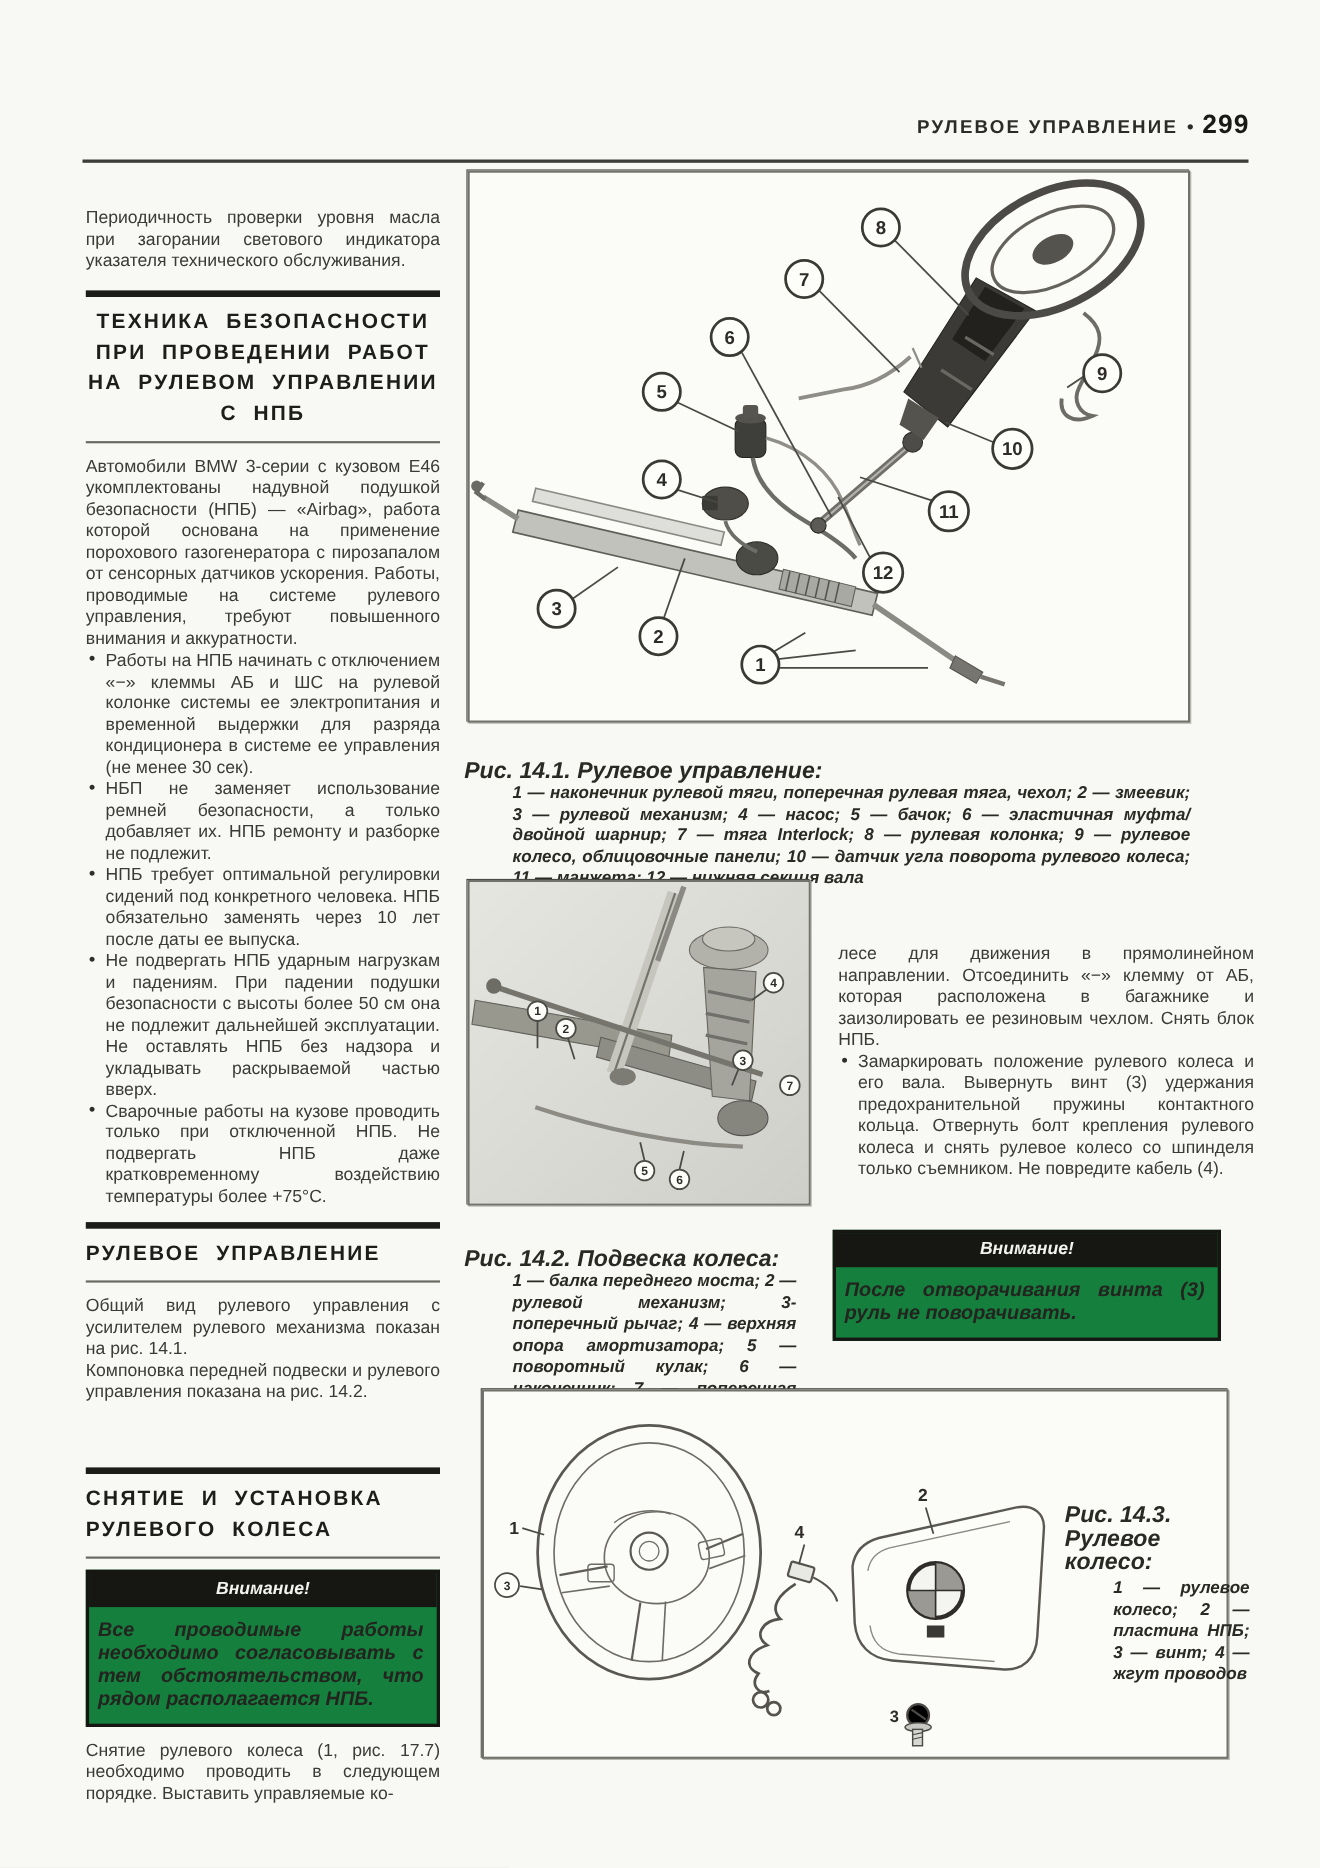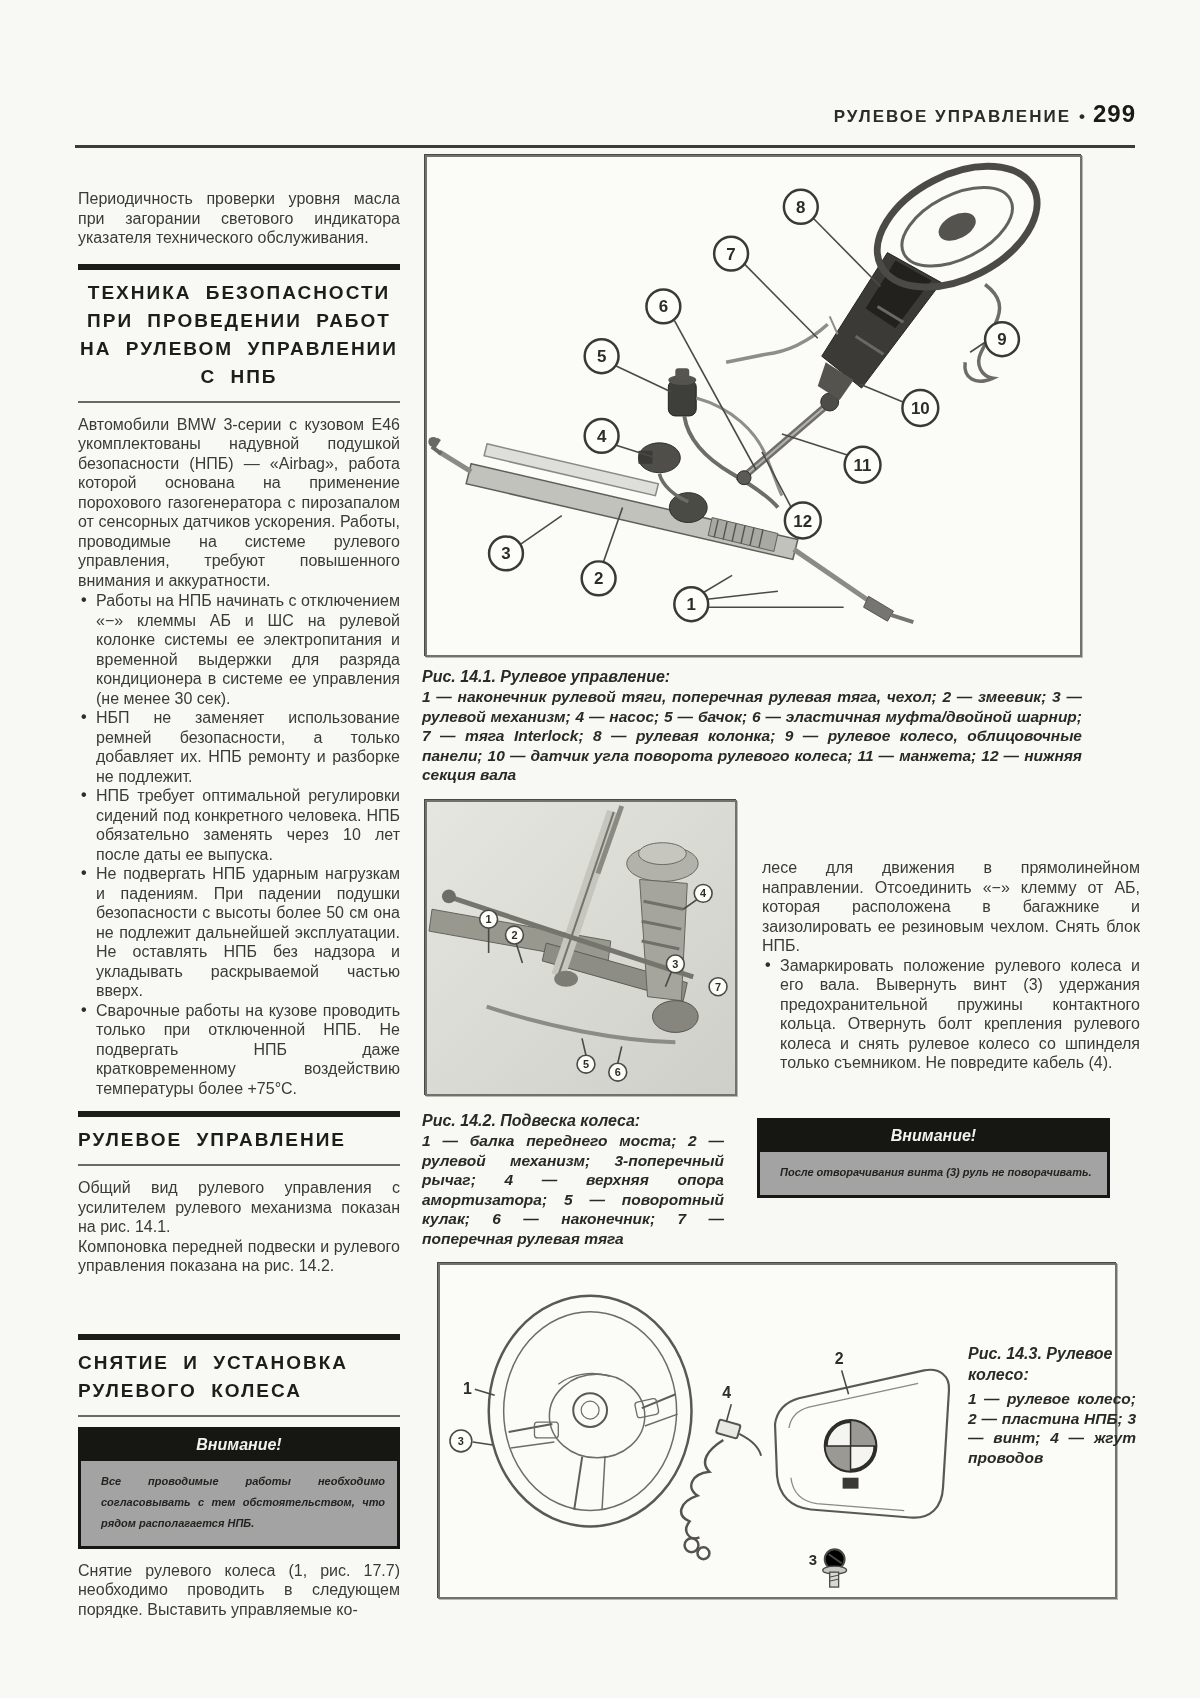--- a/index.html
+++ b/index.html
@@ -26,36 +26,36 @@
     letter-spacing:2px; word-spacing:7px; padding:9px 0 10px 0;
   }
   .sec-head .thin { height:2px; background:#6a6a64; }
   .bullets { margin-top:1px; }
   .bullets .item, .rbullet {
     position:relative; padding-left:18px; font-size:16px; line-height:19.5px; text-align:justify;
   }
   .bullets .item::before, .rbullet::before {
     content:"•"; position:absolute; left:3px; top:-1px; font-weight:bold; color:#2e2e2a;
   }
-  .warnbox { border:3px solid #161613; background:#a3a3a3; }
+  .warnbox { border:3px solid #161613; background:#15803d; }
   .warnbox .wh {
     background:#161613; color:#f2f2ee; text-align:center;
     font-weight:bold; font-style:italic; font-size:16px; padding:6px 0 7px 0;
   }
   .warnbox .wb {
-    padding:10px 12px 12px 20px; font-weight:bold; font-style:italic;
-    font-size:11px; line-height:21px; color:#23231f; text-align:justify;
+    padding:10px 12px 12px 8px; font-weight:bold; font-style:italic;
+    font-size:18px; line-height:21px; color:#23231f; text-align:justify;
   }
 
   
   .figbox { position:absolute; background:#fbfbf7; border:2px solid #72726c;
             box-shadow:-1px -1px 0 #4a4a45, 1px 1px 0 #b9b9b2; }
   .cap { position:absolute; font-weight:bold; font-style:italic; color:#2a2a25; }
-  .cap .ct { display:block; font-size:16px; line-height:21px; }
-  .cap .cb { display:block; font-size:15.5px; line-height:19.5px; text-align:justify; }
+  .cap .ct { display:block; font-size:21px; line-height:21px;margin-top:24px; }
+  .cap .cb { display:block; font-size:15.5px; line-height:19.5px; text-align:justify;margin-left:44px; }
   svg text { font-family:"Liberation Sans", sans-serif; font-weight:bold; fill:#2d2c29; }
   .co circle { fill:#fdfdfa; stroke:#3a3a35; stroke-width:2.5; }
   .co text { font-size:17px; }
   .co2 circle { fill:#fdfdfa; stroke:#4a4a45; stroke-width:1.6; }
   .co2 text { font-size:11px; }
   .leader { stroke:#4a4a45; stroke-width:1.6; }
 
   
   .abs { position:absolute; }
 </style>

